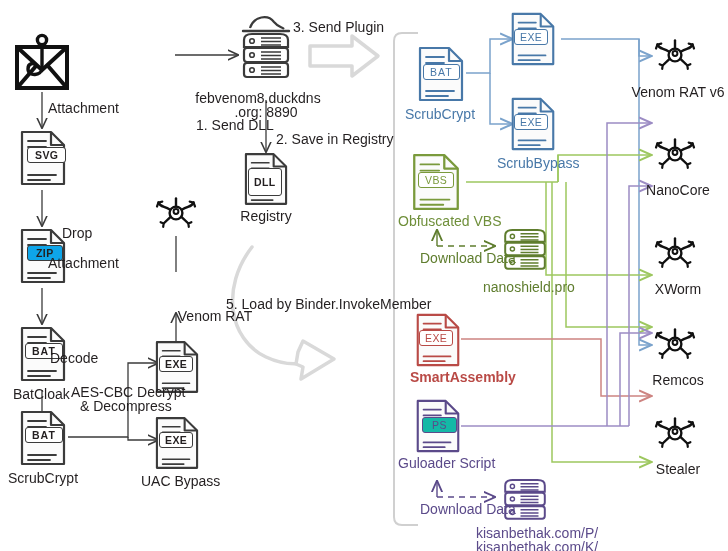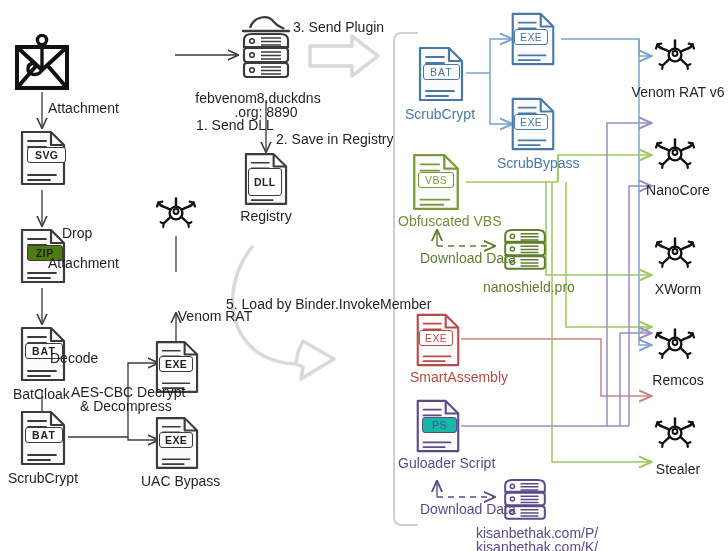--- a/index.html
+++ b/index.html
@@ -10,21 +10,21 @@
     overflow:hidden;
     position:relative;
   }
   #stage{position:relative;width:728px;height:551px;}
   svg.layer{position:absolute;left:0;top:0;width:728px;height:551px;}
   .lbl{position:absolute;font-size:14px;color:#231f20;white-space:nowrap;line-height:1.25;}
   .lbl.c{transform:translateX(-50%);text-align:center;}
   .lbl.blue{color:#4878a8;}
   .lbl.green{color:#6f8f3a;}
   .lbl.dgreen{color:#5f7d2e;}
-  .lbl.red{color:#b94a46;}
+  .lbl.red{color:#b94a46;font-weight:bold;}
   .lbl.purple{color:#5b4a8a;}
   .lbl.black{color:#231f20;}
   .ftag{position:absolute;font-size:10.5px;letter-spacing:.4px;}
 </style>
 </head>
 <body>
 
 <div id="stage">
 
   <svg class="layer" viewBox="0 0 728 551">
@@ -233,21 +233,21 @@
     </g>
     <g>
       <use href="#bio" x="653" y="323" width="44" height="44"></use>
     </g>
     <g>
       <use href="#bio" x="653" y="412" width="44" height="44"></use>
     </g>
   </svg>
 
   <div class="ftag" style="left:27px;top:147px;"><span style="display:inline-block;border:1.8px solid #3b3b3b;border-radius:3px;background:#fff;padding:1px 7px;color:#231f20;font-weight:bold;">SVG</span></div>
-  <div class="ftag" style="left:27px;top:245px;"><span style="display:inline-block;border:1.8px solid #3b3b3b;border-radius:3px;background:#4d7c0f;padding:1px 8px;color:#231f20;font-weight:bold;">ZIP</span></div>
+  <div class="ftag" style="left:27px;top:245px;"><span style="display:inline-block;border:1.8px solid #3b3b3b;border-radius:3px;background:#0ea5e9;padding:1px 8px;color:#231f20;font-weight:bold;">ZIP</span></div>
   <div class="ftag" style="left:25px;top:343px;"><span style="display:inline-block;border:1.8px solid #3b3b3b;border-radius:3px;background:#fff;padding:1px 6px;color:#231f20;font-weight:bold;letter-spacing:1px;">BAT</span></div>
   <div class="ftag" style="left:25px;top:427px;"><span style="display:inline-block;border:1.8px solid #3b3b3b;border-radius:3px;background:#fff;padding:1px 6px;color:#231f20;font-weight:bold;letter-spacing:1px;">BAT</span></div>
   <div class="ftag" style="left:159px;top:356px;"><span style="display:inline-block;border:1.8px solid #3b3b3b;border-radius:3px;background:#fff;padding:1px 5px;color:#231f20;font-weight:bold;">EXE</span></div>
   <div class="ftag" style="left:159px;top:432px;"><span style="display:inline-block;border:1.8px solid #3b3b3b;border-radius:3px;background:#fff;padding:1px 5px;color:#231f20;font-weight:bold;">EXE</span></div>
   <div class="ftag" style="left:248px;top:168px;"><span style="display:inline-block;border:1.8px solid #3b3b3b;border-radius:3px;background:#fff;padding:7px 5px;color:#231f20;font-weight:bold;">DLL</span></div>
 
   <div class="lbl" style="left:48px;top:100px;">Attachment</div>
   <div class="lbl" style="left:62px;top:198px;margin-top:27px;">Drop</div>
   <div class="lbl" style="left:48px;top:255px;">Attachment</div>
   <div class="lbl" style="left:50px;top:350px;">Decode</div>

